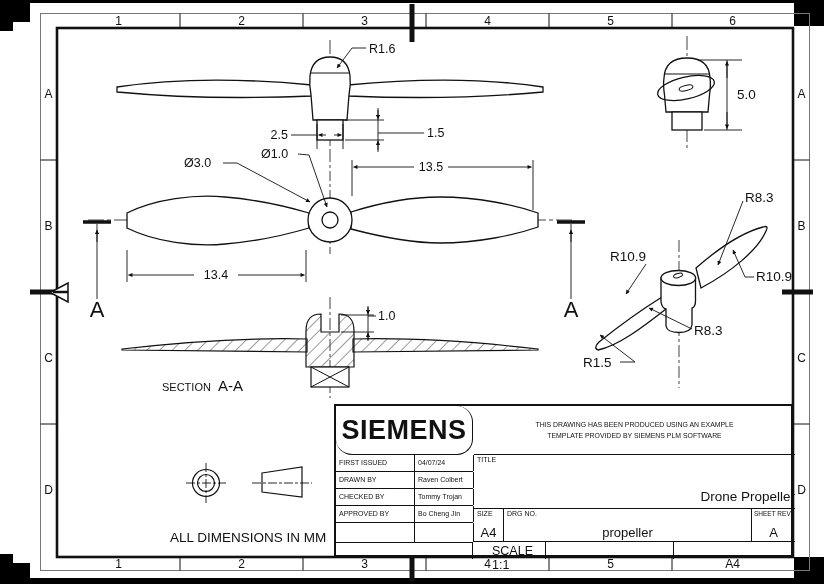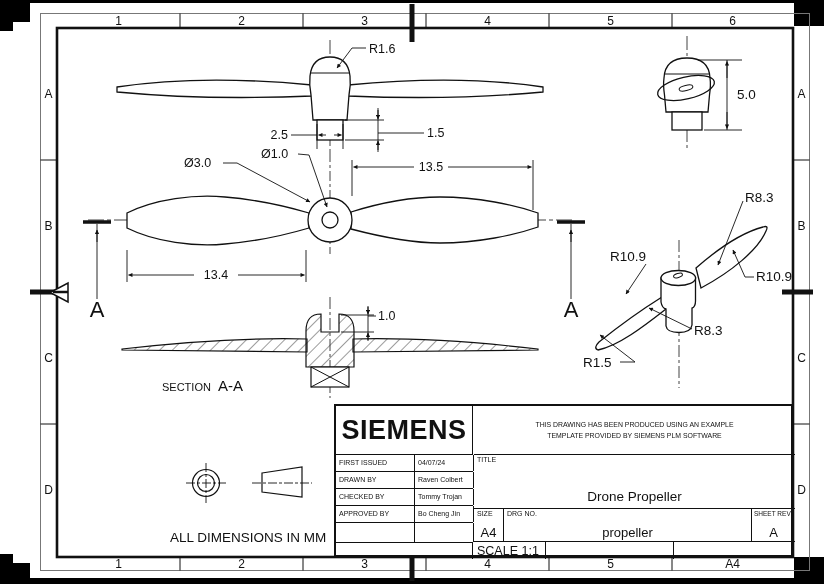--- a/index.html
+++ b/index.html
@@ -240,21 +240,21 @@
       <circle cx="206" cy="483" r="8.5"></circle>
       <line x1="186" y1="483" x2="226" y2="483" stroke-width="0.9" stroke-dasharray="9 2 3 2"></line>
       <line x1="206" y1="463" x2="206" y2="503" stroke-width="0.9" stroke-dasharray="9 2 3 2"></line>
       <path d="M262,473 L302,467 L302,497 L262,492 Z"></path>
       <line x1="252" y1="483" x2="312" y2="483" stroke-width="0.9" stroke-dasharray="9 2 3 2"></line>
     </g>
     <text x="170" y="542" style="font-size:13.5px">ALL DIMENSIONS IN MM</text>
   </svg>
 
   <div class="tb">
-    <div class="cell bR bB siemens" style="left:0;top:0;width:137px;height:49px;">SIEMENS</div>
+    <div class="cell bR bB siemens" style="left:0;top:0;width:137px;height:49px;border-radius:16px;">SIEMENS</div>
 
     <div class="approw bB" style="top:49px;">
       <span class="l">FIRST ISSUED</span>
       <span class="v">04/07/24</span>
       <div style="position:absolute;left:78px;top:0;bottom:0;border-left:1px solid #111;"></div>
       <div style="position:absolute;right:-1px;top:0;bottom:0;border-left:1px solid #111;"></div>
     </div>
     <div class="approw bB" style="top:66px;">
       <span class="l">DRAWN BY</span>
       <span class="v">Raven Colbert</span>
@@ -280,34 +280,34 @@
     <div class="cell" style="left:0;top:137px;width:137px;height:16px;border-right:1px solid #111;"></div>
 
     <div class="cell bB disc" style="left:138px;top:0;width:321px;height:49px;">
       <span>
         <span>THIS DRAWING HAS BEEN PRODUCED USING AN EXAMPLE</span>
         <span>TEMPLATE PROVIDED BY SIEMENS PLM SOFTWARE</span>
       </span>
     </div>
     <div class="cell bB" style="left:138px;top:49px;width:321px;height:54px;">
       <span class="lblsm">TITLE</span>
-      <span class="val-center" style="font-size:13.5px;bottom:4px;">Drone Propeller</span>
+      <span class="val-center" style="font-size:13.5px;bottom:4px;text-align:right;">Drone Propeller</span>
     </div>
     <div class="cell bB" style="left:138px;top:103px;width:321px;height:33px;">
       <div class="cell bR" style="left:0;top:0;width:30px;height:33px;">
         <span class="lblsm">SIZE</span>
         <span class="val-center">A4</span>
       </div>
       <div class="cell" style="left:30px;top:0;width:247px;height:33px;">
         <span class="lblsm">DRG NO.</span>
         <span class="val-center">propeller</span>
       </div>
       <div class="cell bL" style="left:277px;top:0;width:44px;height:33px;">
         <span class="lblsm" style="font-size:6.5px;left:2px;">SHEET REV</span>
         <span class="val-center">A</span>
       </div>
     </div>
     <div class="cell" style="left:138px;top:136px;width:321px;height:17px;">
-      <div class="cell bR" style="left:0;top:0;width:72px;height:17px;padding:2px 0 0 3px;font-size:12.5px;">SCALE 1:1</div>
+      <div class="cell bR" style="left:0;top:0;width:72px;height:17px;padding:2px 0 0 18px;font-size:12.5px;">SCALE 1:1</div>
       <div class="cell bR" style="left:72px;top:0;width:128px;height:17px;"></div>
     </div>
   </div>
 </div>
 
 </body></html>

